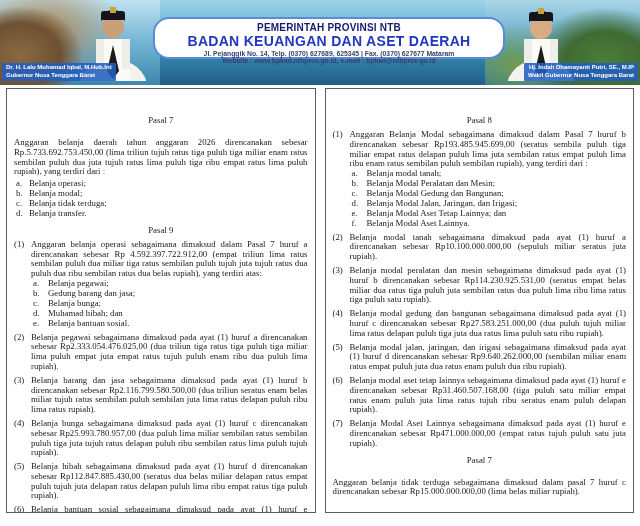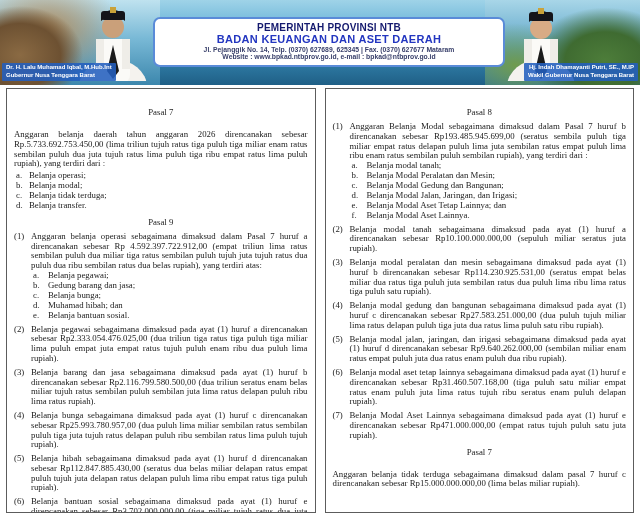--- a/index.html
+++ b/index.html
@@ -20,33 +20,33 @@
       linear-gradient(180deg,#a8d6e8 0%,#5ea5c8 55%,#2f7399 100%);}
   .official{position:absolute;bottom:0;}
   .official.left{left:72px;}
   .official.right{right:58px;}
   .caption{position:absolute;bottom:4px;background:rgba(35,95,190,0.88);color:#fff;
     font-family:"Liberation Sans",sans-serif;font-size:6px;font-weight:bold;line-height:1.3;
     padding:1px 4px;border-radius:1px;white-space:nowrap;}
   .caption.left{left:2px;}
   .caption.right{right:2px;text-align:right;}
 
-  .center-box{position:absolute;left:153px;top:17px;width:352px;height:50px;
-    background:#ffffff;border:2px solid #5a8bd8;border-radius:7px;
+  .center-box{position:absolute;left:153px;top:17px;width:352px;height:42px;
+    background:#ffffff;border:2px solid #5a8bd8;border-radius:16px;
     text-align:center;box-sizing:border-box;padding-top:3px;
     font-family:"Liberation Sans",sans-serif;}
   .agency1{font-size:10px;font-weight:bold;color:#151a6e;letter-spacing:0.2px;}
-  .agency2{font-size:11px;font-weight:bold;color:#2336c0;letter-spacing:0.3px;margin-top:0px;}
+  .agency2{font-size:14px;font-weight:bold;color:#2336c0;letter-spacing:0.3px;margin-top:0px;}
   .addr{font-size:6.8px;font-weight:bold;color:#39406b;margin-top:1px;}
   .web{font-size:6.8px;font-weight:bold;color:#39406b;}
 
   
   .columns{display:flex;gap:9px;padding:3px 6px 0 6px;box-sizing:border-box;}
   .col{flex:1;border:1px solid #5c5c5c;min-height:425px;max-height:425px;overflow:hidden;
-    padding:12px 7px 4px 7px;box-sizing:border-box;background:#fff;}
+    padding:20px 7px 4px 7px;box-sizing:border-box;background:#fff;}
   .pasal-heading{text-align:center;font-size:8.8px;margin:6px 0 5px 0;color:#222;}
   .para{text-align:justify;font-size:8.8px;line-height:9.8px;margin:13px 0 2px 0;}
   .lrow{display:flex;font-size:8.8px;line-height:9.9px;}
   .lrow .llabel{width:13px;flex:none;padding-left:2px;}
   .lrow .ltext{flex:1;}
   .nitem{display:flex;font-size:8.8px;line-height:9.8px;margin:0 0 4px 0;}
   .nitem .nlabel{width:17px;flex:none;}
   .nitem .nbody{flex:1;text-align:justify;}
   .sublist{margin-top:0;}
   .sublist .lrow .llabel{width:15px;padding-left:2px;}

